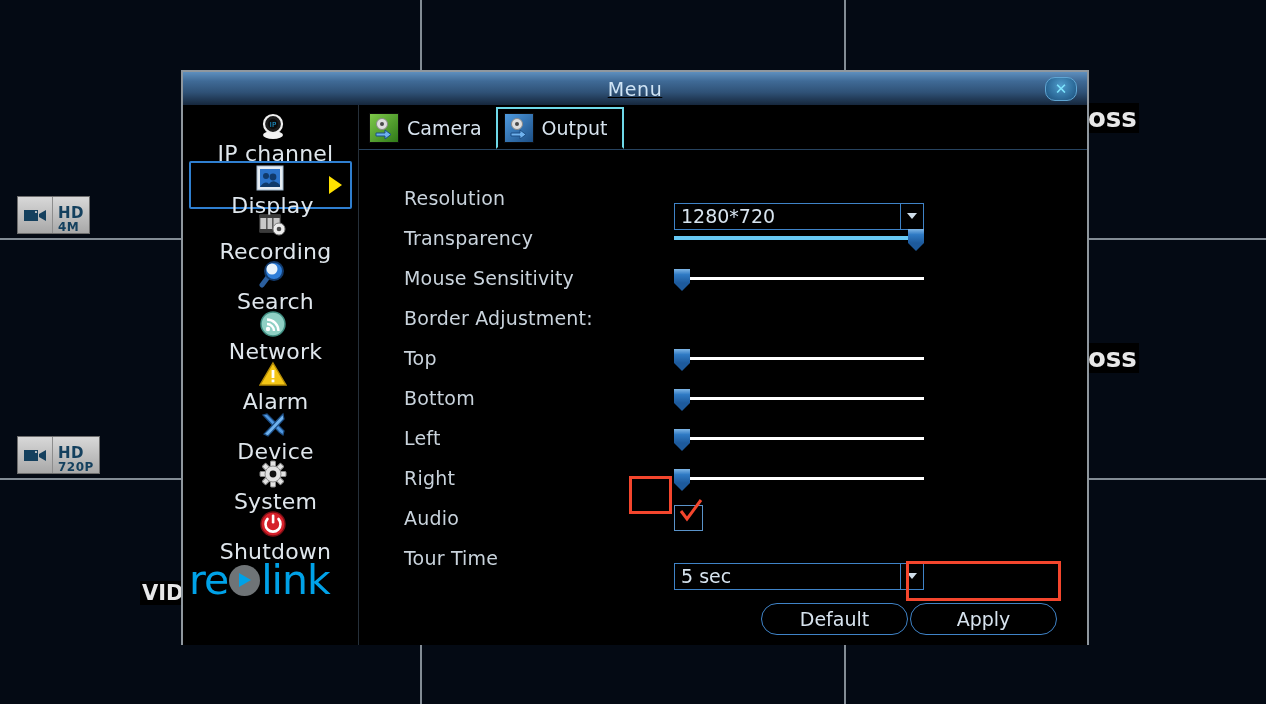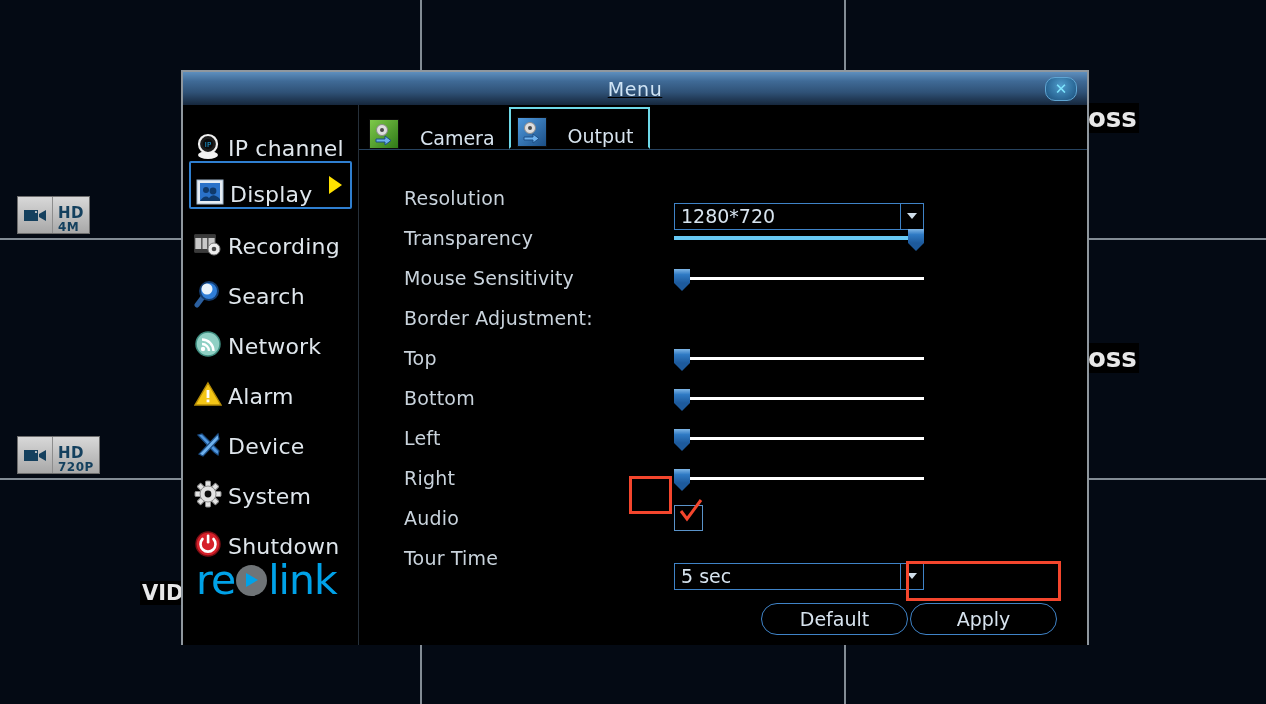--- a/index.html
+++ b/index.html
@@ -34,48 +34,48 @@
   #closebtn{position:absolute;right:10px;top:5px;width:30px;height:22px;border-radius:10px;
     background:radial-gradient(ellipse at 50% 35%,#4f9ccb 0%,#2e6d9c 60%,#1d4e77 100%);
     border:1px solid #5fa6d4;display:flex;align-items:center;justify-content:center;
     color:#7fe6ff;font-size:15px;font-weight:bold;cursor:pointer;}
 
   #body{display:flex;height:540px;background:#000;}
 
   
   #sidebar{width:176px;background:#000;border-right:1px solid #26303a;
     padding-top:6px;box-sizing:border-box;position:relative;}
-  .nav-item{display:flex;align-items:flex-end;height:50px;padding-left:10px;
-    box-sizing:border-box;position:relative;cursor:pointer;}
+  .nav-item{display:flex;align-items:center;height:50px;padding-left:10px;
+    box-sizing:border-box;position:relative;cursor:pointer;flex-direction:column;}
   .nav-item .nicon{width:30px;height:30px;margin-right:5px;flex:0 0 30px;
     display:flex;align-items:center;justify-content:center;}
   .nav-item .nlabel{color:#dfe6ec;font-size:22px;letter-spacing:.2px;
     font-family:"DejaVu Sans",sans-serif;}
   .nav-item.sel{border:2px solid #2f7fd0;border-radius:2px;margin:0 6px;
     padding-left:4px;height:48px;}
   .nav-arrow{position:absolute;right:8px;top:50%;transform:translateY(-50%);
     width:0;height:0;border-left:13px solid #ffe100;
     border-top:9px solid transparent;border-bottom:9px solid transparent;}
 
-  #logo{position:absolute;left:13px;bottom:42px;width:166px;height:46px;
+  #logo{position:absolute;left:6px;bottom:42px;width:166px;height:46px;
     display:flex;align-items:center;}
   .logo-txt{font-size:41px;color:#00a2e8;font-family:"DejaVu Sans",sans-serif;
     font-weight:500;letter-spacing:-1px;line-height:1;}
   .logo-o{display:inline-block;position:relative;width:31px;height:31px;
     border-radius:50%;background:#6f7477;vertical-align:-4px;margin:0 1px;}
   .logo-o::after{content:"";position:absolute;left:10px;top:8px;width:0;height:0;
     border-left:12px solid #00a2e8;border-top:7px solid transparent;
     border-bottom:7px solid transparent;}
 
   
   #content{flex:1;position:relative;background:#000;}
   #tabs{display:flex;align-items:flex-end;height:44px;padding-left:4px;
     border-bottom:1px solid #27435f;position:relative;}
-  .tab{display:flex;align-items:flex-end;height:42px;padding:0 14px 0 6px;
-    box-sizing:border-box;cursor:pointer;gap:13px;}
+  .tab{display:flex;align-items:center;height:42px;padding:0 14px 0 6px;
+    box-sizing:border-box;cursor:pointer;}
   .tab.active{border:2px solid #6fd9e8;border-bottom:2px solid #000;background:#000;}
   .tab .ticon{width:28px;height:28px;margin-right:8px;border:1px solid #0b0b0b;
     display:flex;align-items:center;justify-content:center;position:relative;}
   .ticon.green{background:linear-gradient(135deg,#7ec94a,#2f7a18);}
   .ticon.blue{background:linear-gradient(135deg,#4f9ade,#1c4f86);}
   .tab .tlabel{color:#d7e3ee;font-size:19px;font-family:"DejaVu Sans",sans-serif;}
 
   #form{position:relative;padding-top:28px;}
   .row{display:flex;align-items:center;height:40px;padding-left:45px;}
   .row .lbl{width:270px;color:#c9d3dc;font-size:19px;

